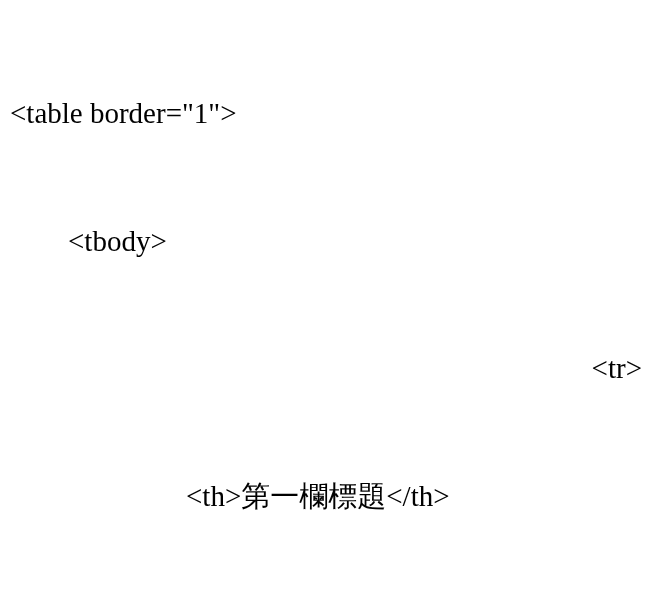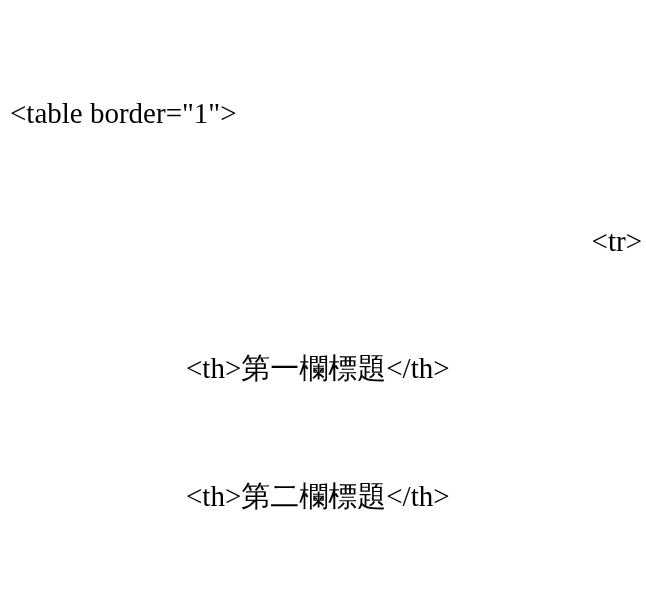--- a/index.html
+++ b/index.html
@@ -28,20 +28,21 @@
   .ind0  { padding-left: 0px;   }
   .ind1  { padding-left: 58px;  }
   .ind2  { padding-left: 96px; text-align: right;  }
   .ind3  { padding-left: 176px; }
 </style>
 </head>
 <body>
 
 <div class="code-snippet">
   <div class="code-line ind0">&lt;table border="1"&gt;</div>
+  <div class="code-line ind1">&lt;tbody&gt;</div>
   <div class="code-line ind2">&lt;tr&gt;</div>
   <div class="code-line ind3">&lt;th&gt;第一欄標題&lt;/th&gt;</div>
   <div class="code-line ind3">&lt;th&gt;第二欄標題&lt;/th&gt;</div>
   
   
   
   
   
   
   

